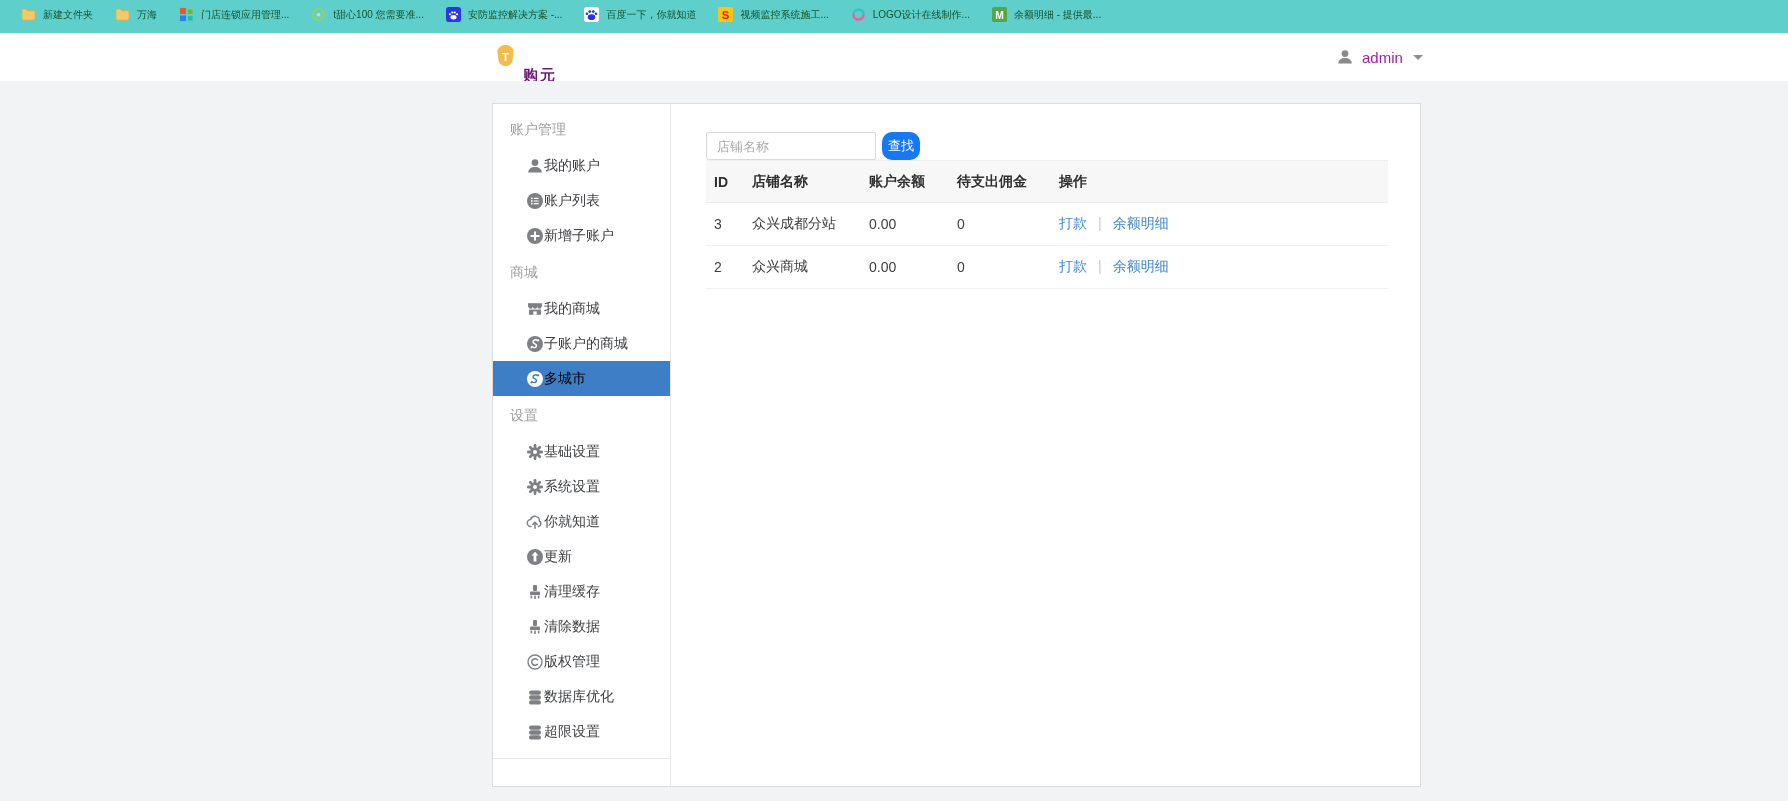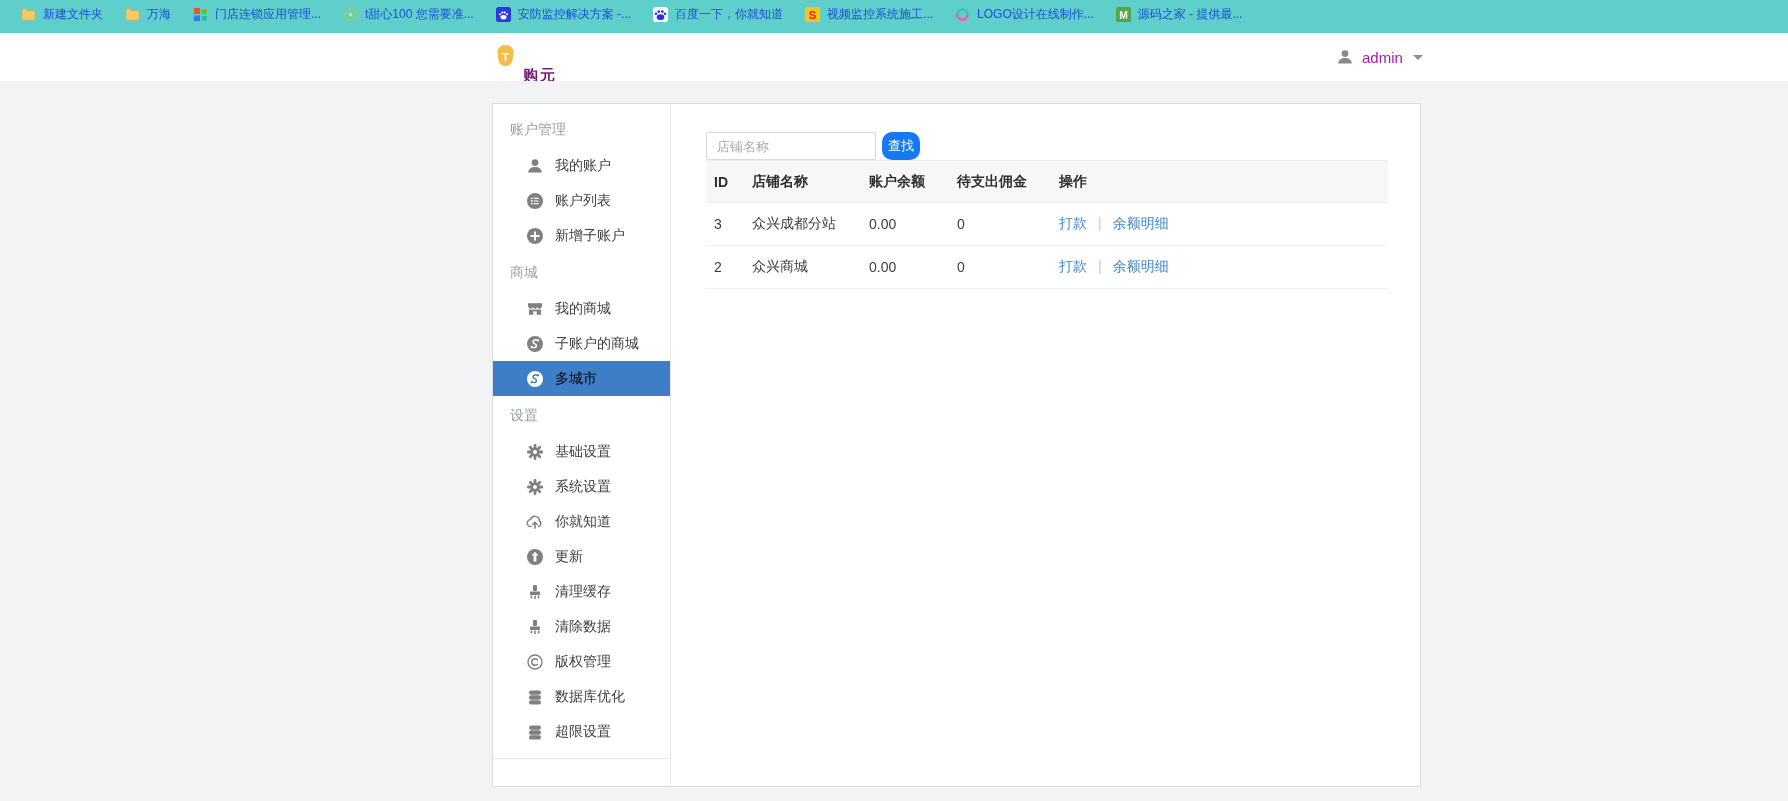--- a/index.html
+++ b/index.html
@@ -6,21 +6,21 @@
   html,body { width:1788px; height:801px; overflow:hidden;
     font-family:"Liberation Sans","DejaVu Sans",sans-serif; background:#f1f3f4; }
 
   
   .bm-bar { position:absolute; top:0; left:0; width:1788px; height:33px;
     background:#5ecfca; display:flex; align-items:center; padding:0 0 4px 10px; }
   .bm-item { display:flex; align-items:center; gap:7px; padding:0 11px;
     height:26px; cursor:pointer; border-radius:3px; }
   .bm-icon { width:15px; height:15px; display:inline-block; flex:0 0 15px; }
   .bm-icon svg { width:15px; height:15px; display:block; }
-  .bm-label { font-size:12px; color:#1d4ed8; white-space:nowrap; }
+  .bm-label { font-size:10px; color:#14532d; white-space:nowrap; }
 
   
   .hdr { position:absolute; top:33px; left:0; width:1788px; height:48px; background:#fff; }
   .logo { position:absolute; left:493px; top:50%; transform:translateY(-50%);
     display:flex; align-items:center; gap:5px; }
   .logo-badge svg { width:25px; height:25px; display:block; }
   .logo-txt { display:flex; flex-direction:column; line-height:1; }
   .logo-name { color:#701a75; font-size:15px; font-weight:bold; letter-spacing:2px;margin-top:40px; }
   .logo-sub { margin-top:2px; width:34px; height:4px; background:#f7dda4; border-radius:2px; }
   .admin { position:absolute; left:1336px; top:50%; transform:translateY(-50%);
@@ -34,21 +34,21 @@
   .page { position:absolute; top:81px; left:0; width:1788px; height:720px; background:#f1f3f4; }
   .card { position:absolute; left:492px; top:22px; width:929px; height:684px;
     background:#fff; border:1px solid #dadcde; display:flex; }
 
   
   .sidebar { width:178px; flex:0 0 178px; border-right:1px solid #e8e8e8;
     padding-top:6px; display:flex; flex-direction:column; }
   .nav-section-title { height:38px; line-height:38px; padding-left:17px;
     color:#9b9ea2; font-size:14px; }
   .nav-item { height:35px; display:flex; align-items:center; padding-left:33px;
-    gap:11px; font-size:14px; color:#3f4043; cursor:pointer; }
+    font-size:14px; color:#3f4043; cursor:pointer; }
   .nav-item .nav-icon { width:18px; height:18px; flex:0 0 18px; }
   .nav-item .nav-icon svg { width:18px; height:18px; display:block; }
   .nav-item.active { background:#3d7ec6; color:#000000; }
   .sidebar-divider { border-top:1px solid #e8e8e8; margin-top:9px; }
 
   
   .content { flex:1; padding:28px 0 0 35px; }
   .search-row { display:flex; align-items:center; gap:6px; }
   .search-input { width:170px; height:28px; border:1px solid #d9d9d9; border-radius:2px;
     padding:0 10px; font-size:13px; color:#333; outline:none;
@@ -163,21 +163,21 @@
     <span class="bm-label">LOGO设计在线制作...</span>
   </div>
 
   <div class="bm-item">
     <span class="bm-icon">
         <svg viewBox="0 0 16 16">
           <rect width="16" height="16" rx="2" fill="#52a843"></rect>
           <text x="8" y="12.5" font-size="11" font-weight="bold" fill="#fff" text-anchor="middle" font-family="Liberation Sans, sans-serif">M</text>
         </svg>
       </span>
-    <span class="bm-label">源码之家 - 提供最...</span>
+    <span class="bm-label">余额明细 - 提供最...</span>
   </div>
 </div>
 
 <div class="hdr">
   <div class="logo">
     <span class="logo-badge">
       <svg viewBox="0 0 26 26">
         <path d="M4.5 6.5a9 9 0 0 1 17 0l-1.2 9.8a7.4 7.4 0 0 1-14.6 0z" fill="#f3bc4b"></path>
         <text x="13" y="17" text-anchor="middle" font-size="12" font-weight="bold" fill="#fff" font-family="Liberation Sans, sans-serif">T</text>
       </svg>

